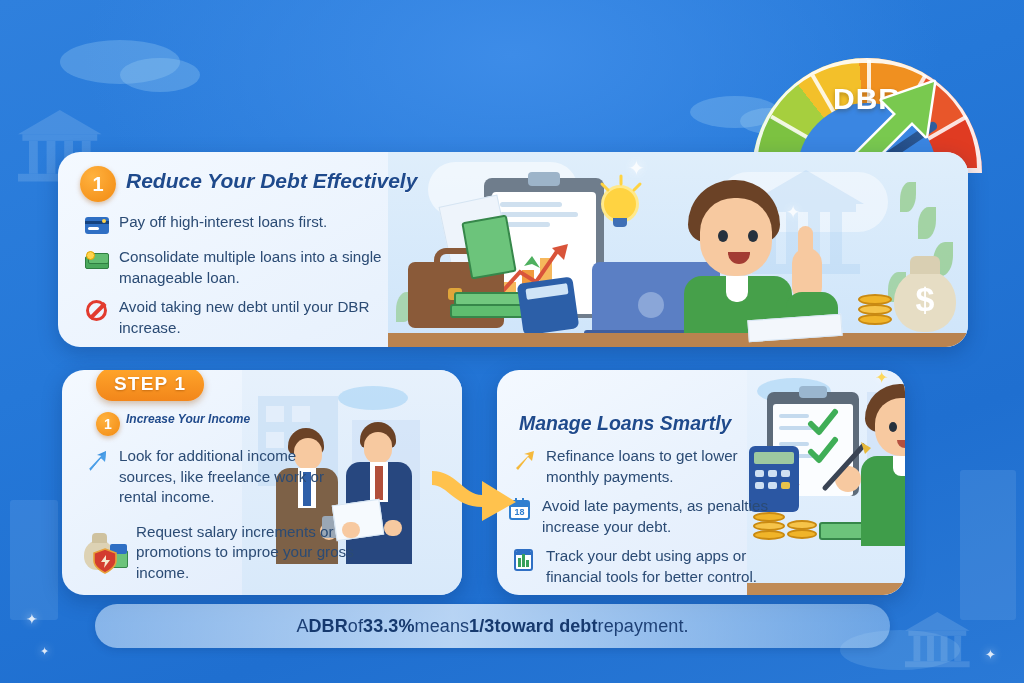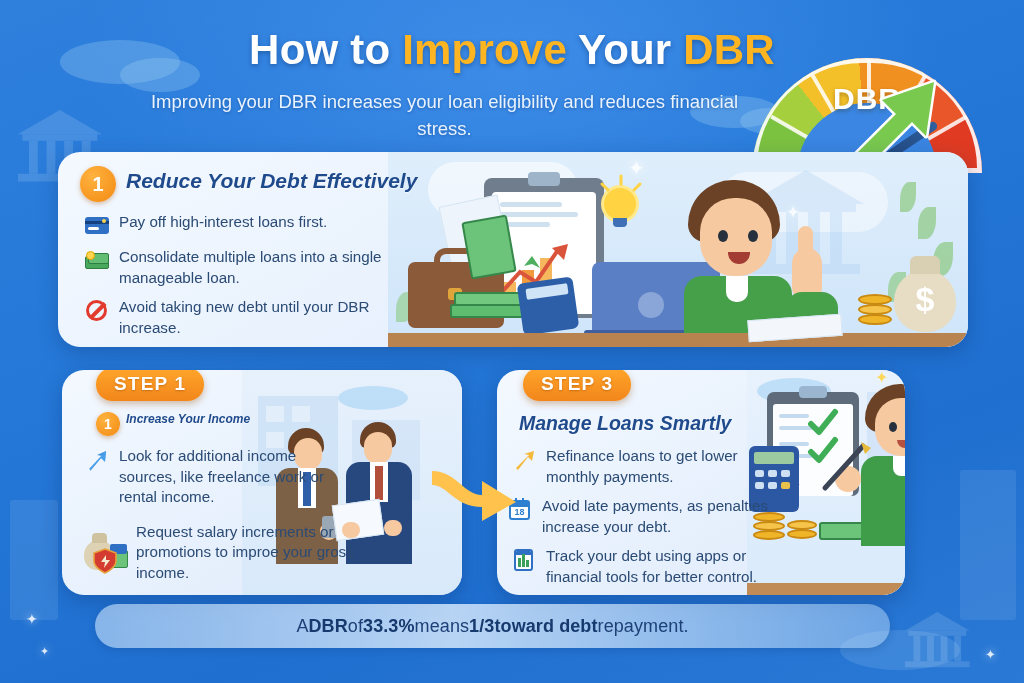--- a/index.html
+++ b/index.html
@@ -168,26 +168,20 @@
     <div class="floor"></div>
   </div>
 
   <div class="bg-city" style="left:10px;top:500px;width:48px;height:120px;"></div>
   <div class="bg-city" style="left:960px;top:470px;width:56px;height:150px;"></div>
 
   <div class="sparkle" style="left:26px;top:612px;font-size:14px;">✦</div>
   <div class="sparkle" style="left:40px;top:646px;font-size:11px;">✦</div>
   <div class="sparkle" style="left:985px;top:648px;font-size:13px;">✦</div>
 
-  <div id="header">
-    <div id="title">
-      <span class="w">How to </span><span class="y">Improve </span><span class="w">Your </span><span class="y">DBR</span>
-    </div>
-    <div id="subtitle">Improving your DBR increases your loan eligibility and reduces financial stress.</div>
-  </div>
 
   <div id="gauge">
     <div class="dial">
       <div class="tick" style="transform:rotate(-60deg);"></div>
       <div class="tick" style="transform:rotate(-30deg);"></div>
       <div class="tick" style="transform:rotate(0deg);"></div>
       <div class="tick" style="transform:rotate(30deg);"></div>
       <div class="tick" style="transform:rotate(60deg);"></div>
       <div class="hole"></div>
     </div>
@@ -442,21 +436,20 @@
       <svg style="position:absolute;left:72px;top:70px;" width="60" height="54" viewBox="0 0 60 54">
         <line x1="6" y1="48" x2="44" y2="6" stroke="#3a4454" stroke-width="5" stroke-linecap="round"></line>
         <polygon points="42,2 52,8 46,14" fill="#e8b93a"></polygon>
       </svg>
 
       <div class="sparkle" style="left:128px;top:0px;font-size:16px;color:#ffd341;">✦</div>
 
       <div style="position:absolute;left:0;bottom:0;width:100%;height:12px;background:#c08b56;"></div>
     </div>
 
-    <div class="step-pill" style="left:26px;top:-2px;">STEP 3</div>
     <div class="card-title" style="left:22px;top:42px;font-size:19.5px;">Manage Loans Smartly</div>
 
     <div class="bullets" style="left:10px;top:76px;width:264px;">
       <div class="bullet">
         <div class="bi" style="margin-left:4px;">
           <svg class="ic-arrow-up" viewBox="0 0 22 22">
             <path d="M3,19 L16,6 L11,5 L21,2 L19,12 L15,8 L5,21 Z" fill="#f5b93c"></path>
           </svg>
         </div>
         <div class="bt">Refinance loans to get lower monthly payments.</div>

